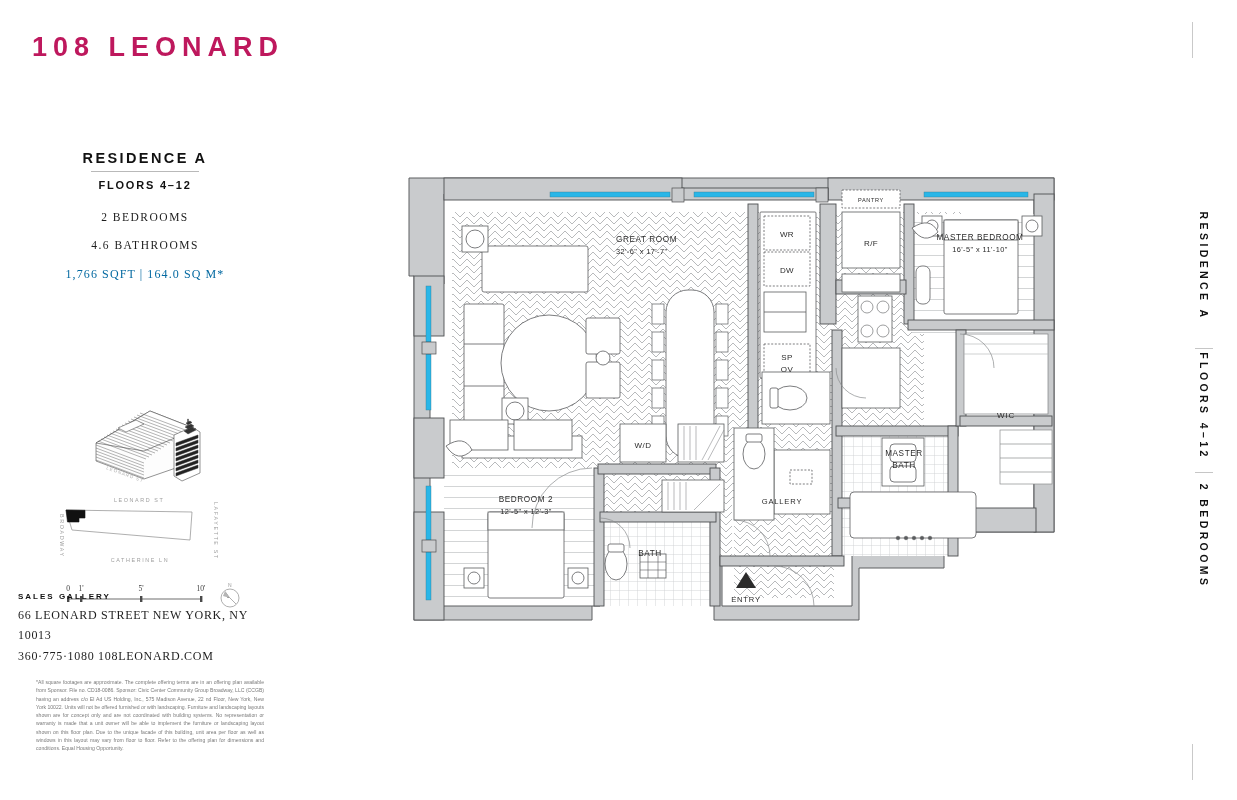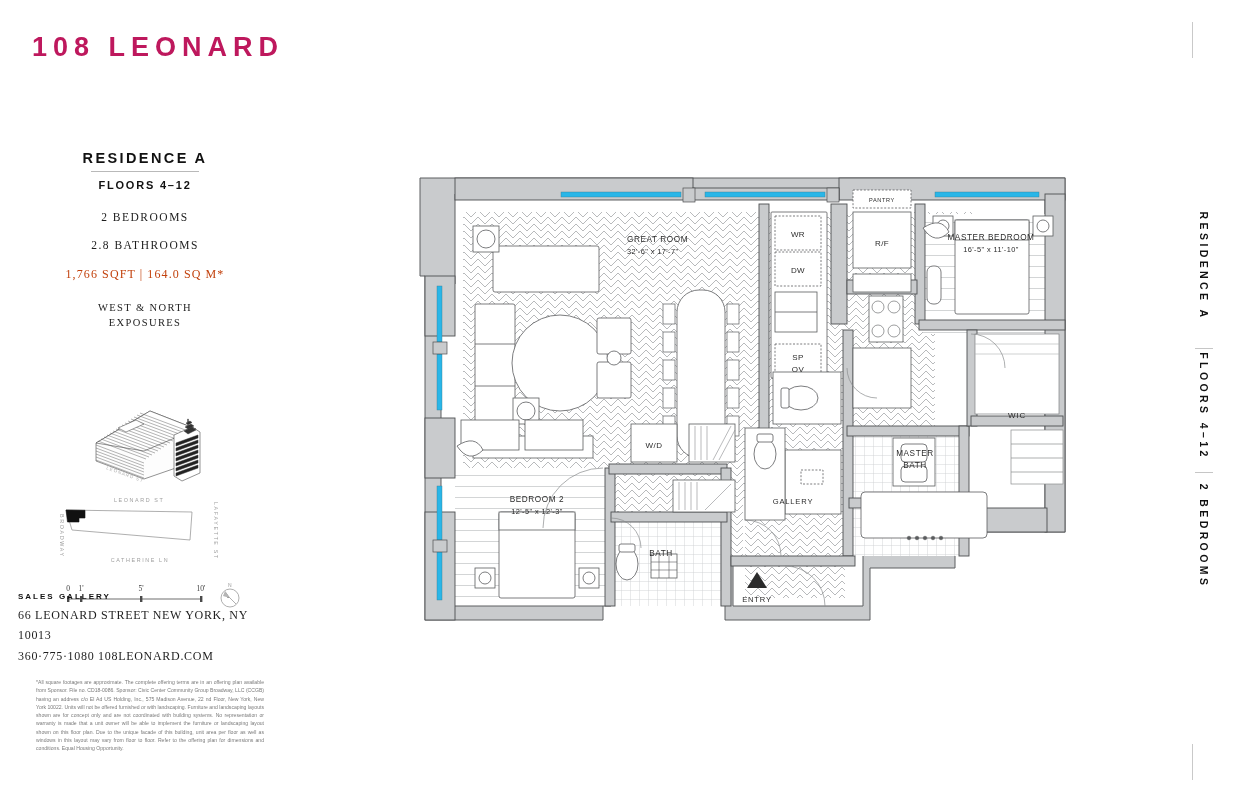--- a/index.html
+++ b/index.html
@@ -29,21 +29,21 @@
   }
   #info .floors{
     font-size:11px;font-weight:700;letter-spacing:1.8px;color:#111;margin-bottom:20px;
   }
   #info .spec{
     font-family:"Liberation Serif", serif;
     font-size:11.5px;letter-spacing:1.5px;color:#1d1d1d;margin-bottom:16px;
   }
   #info .sqft{
     font-family:"Liberation Serif", serif;
-    font-size:12px;letter-spacing:1.1px;color:#c2410c;margin-bottom:18px;
+    font-size:12px;letter-spacing:1.1px;color:#0369a1;
   }
   #info .expo{
     font-family:"Liberation Serif", serif;
     font-size:10.5px;letter-spacing:1.4px;color:#1d1d1d;line-height:1.45;
   }
 
   
   #axon{position:absolute;left:88px;top:385px;width:120px;height:100px;}
   #axon svg{display:block;}
 
@@ -78,45 +78,41 @@
     position:absolute;left:50%;transform-origin:center center;
     white-space:nowrap;font-size:10.5px;font-weight:700;letter-spacing:3.4px;color:#111;
   }
   #rail .v1{top:60px;transform:translateX(-50%) rotate(90deg);}
   #rail .v2{top:200px;transform:translateX(-50%) rotate(90deg);}
   #rail .v3{top:330px;transform:translateX(-50%) rotate(90deg);}
   #rail .vrule{position:absolute;left:50%;margin-left:-9px;width:18px;height:1px;background:#c6c6c6;}
   .tickmark{position:absolute;width:1px;background:#c9c9c9;}
 
   
-  #plan{position:absolute;left:415px;top:168px;width:660px;height:458px;}
+  #plan{position:absolute;left:404px;top:168px;width:660px;height:458px;}
   #plan svg{display:block;}
   .rlabel{font-family:"Liberation Sans", sans-serif;fill:#2b2b2b;}
 </style>
 </head>
 <body>
 
 <div class="page">
 
   <div id="brand">108 LEONARD</div>
 
   <div class="tickmark" style="left:1192px;top:22px;height:36px;"></div>
   <div class="tickmark" style="left:1192px;top:744px;height:36px;"></div>
 
   <div id="info">
     <div class="res-title">RESIDENCE A</div>
     <div class="rule"></div>
     <div class="floors">FLOORS 4–12</div>
     <div class="spec">2 BEDROOMS</div>
-    <div class="spec">2.8 BATHROOMS</div>
+    <div class="spec">4.6 BATHROOMS</div>
     <div class="sqft">1,766 SQFT  |  164.0 SQ M*</div>
-    <div class="expo">
-      <span>WEST &amp; NORTH</span><br>
-      <span>EXPOSURES</span>
-    </div>
   </div>
 
   <div id="axon">
     <svg viewBox="0 0 120 100" width="120" height="100">
       <g stroke="#4a4a4a" stroke-width="0.6" fill="#ffffff">
 
         <path d="M8 58 L62 26 L108 44 L108 76 L56 94 L8 76 Z" fill="#fdfdfd"></path>
 
         <path d="M8 58 L62 26 L108 44 L56 66 Z" fill="#ffffff"></path>
 

